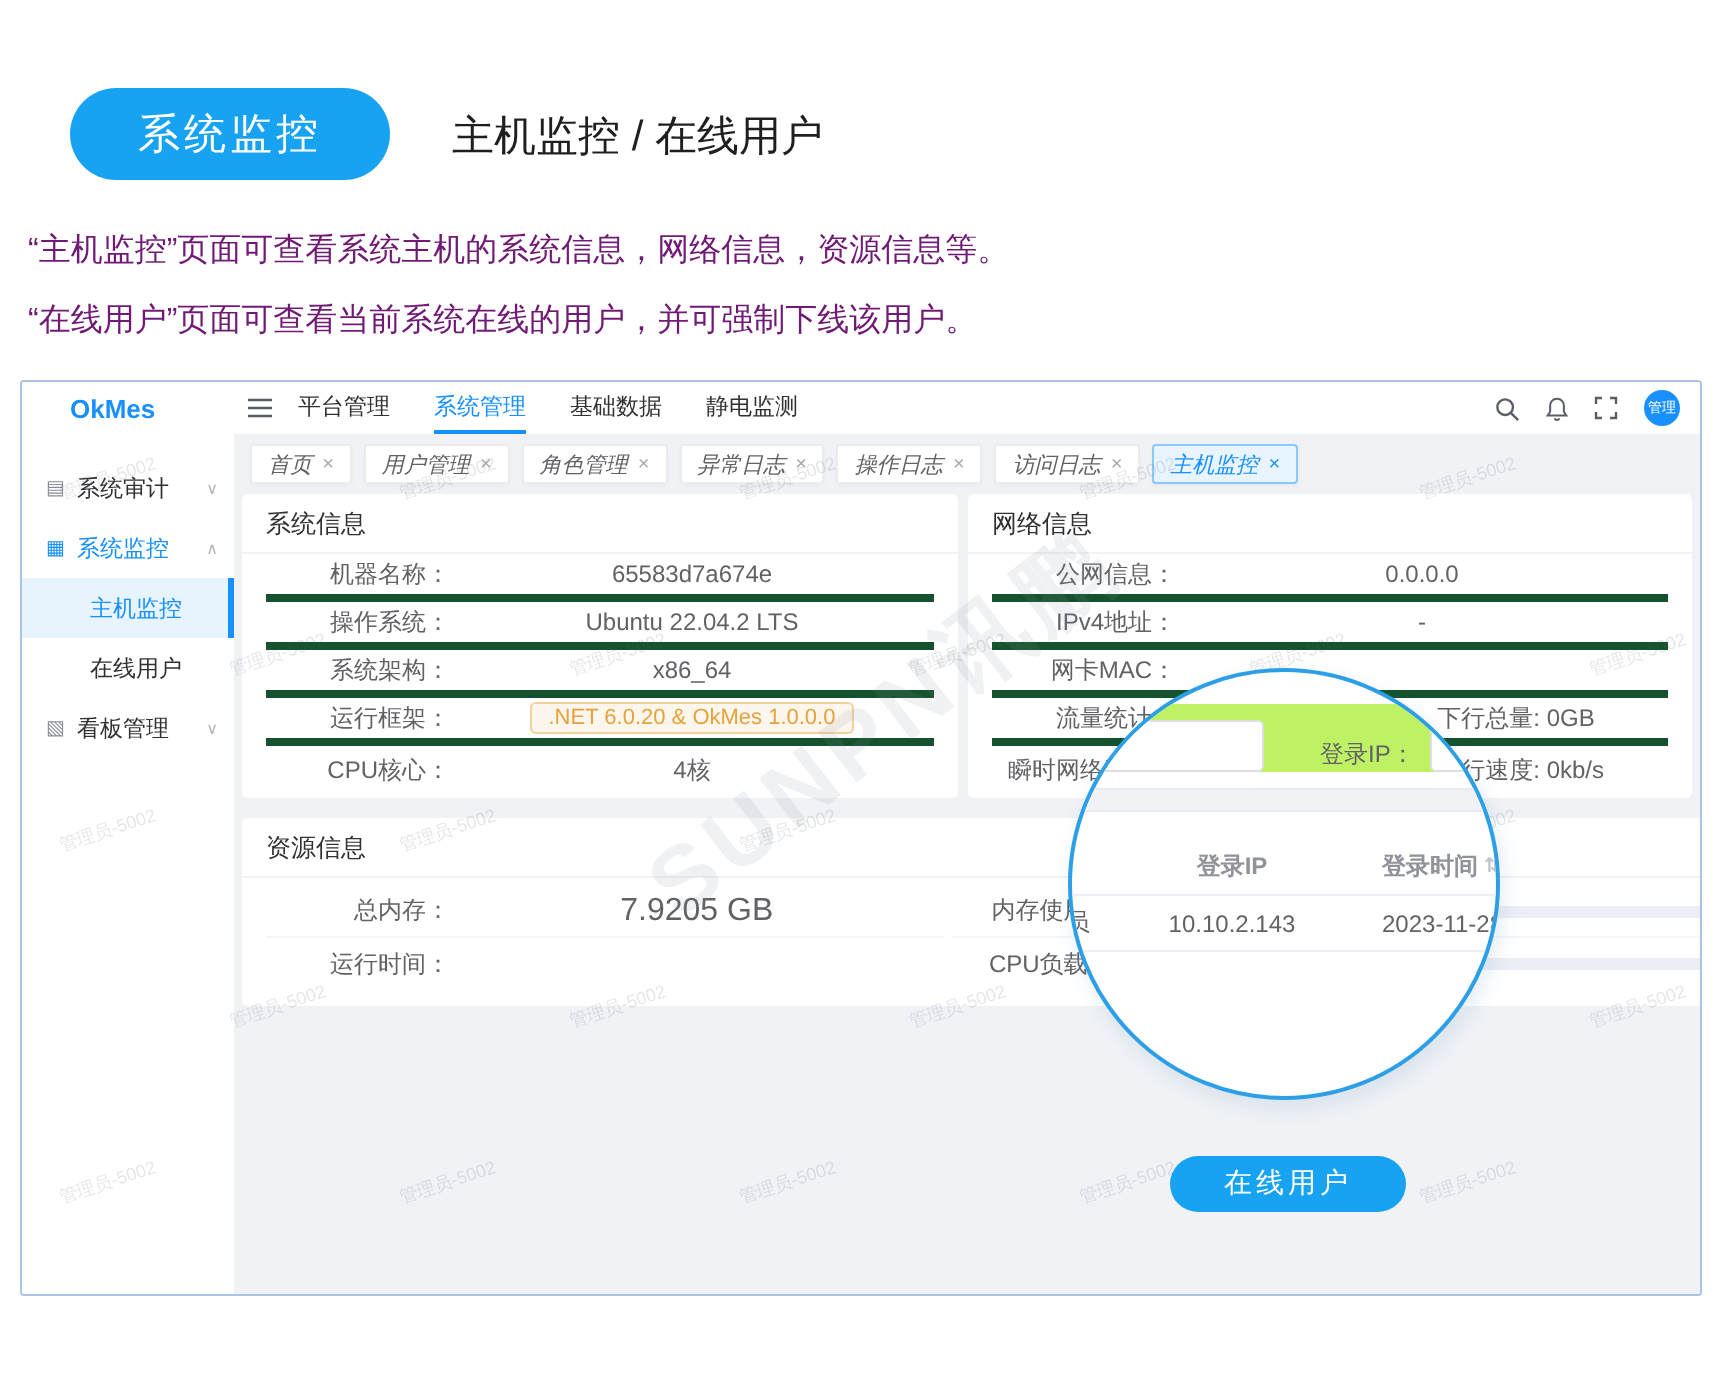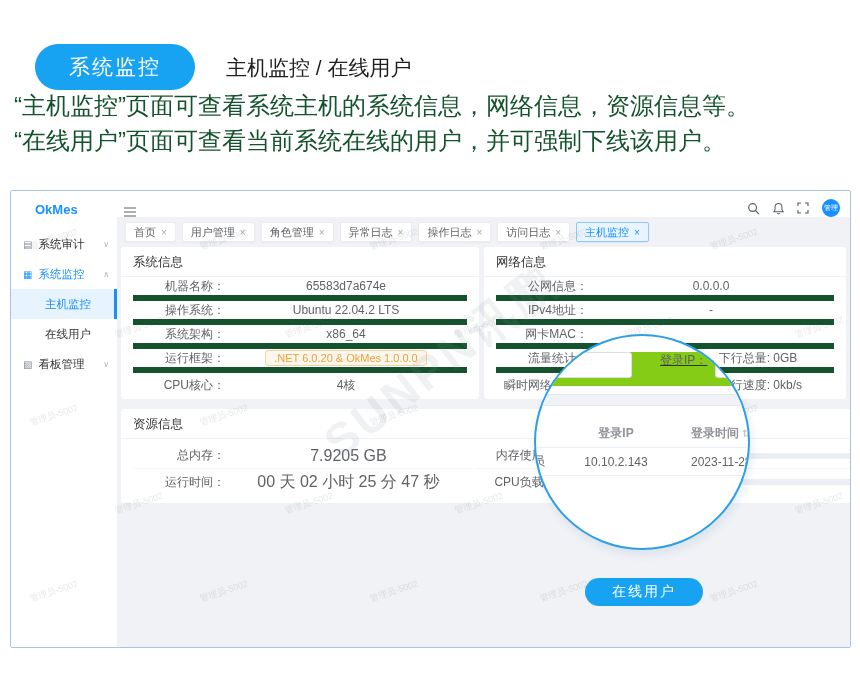--- a/index.html
+++ b/index.html
@@ -12,29 +12,29 @@
     color:#303133;
   }
   
   .badge-pill{
     position:absolute; left:35px; top:44px; width:160px; height:46px;
     background:#18a3f2; border-radius:24px; color:#fff;
     display:flex; align-items:center; justify-content:center;
     font-size:21px; letter-spacing:2px;
   }
   .doc-title{ position:absolute; left:226px; top:54px; font-size:21px; color:#1f1f1f; }
-  .doc-desc{ position:absolute; left:14px; top:88px; width:830px; font-size:24px; line-height:35px; color:#14532d; }
+  .doc-desc{ position:absolute; left:14px; top:108px; width:830px; font-size:16px; line-height:35px; color:#701a75; }
   
   .app-frame{
     position:absolute; left:10px; top:190px; width:841px; height:458px;
     background:#fff; border:1px solid #a9c4e6; border-radius:2px; overflow:hidden;
   }
   .app-header{
     position:absolute; left:0; top:0; right:0; height:26px; background:#fff;
-    display:flex; align-items:flex-end; z-index:2;
+    display:flex; align-items:center; z-index:2;
   }
   .logo{ width:106px; padding-left:24px; font-size:13px; font-weight:bold; color:#1890ff; }
   .burger{ width:26px; display:flex; justify-content:center; cursor:pointer; }
   .nav{ display:flex; gap:22px; margin-left:6px; height:26px; }
   .nav-item{ display:flex; align-items:center; font-size:11.5px; color:#303133; border-bottom:2px solid transparent; cursor:pointer; }
   .nav-item.active{ color:#1890ff; border-bottom-color:#1890ff; }
   .hdr-right{ margin-left:auto; display:flex; align-items:center; gap:12px; padding-right:10px; }
   .hdr-ic{ width:13px; height:13px; display:flex; cursor:pointer; }
   .avatar{ width:18px; height:18px; border-radius:50%; background:#1890ff; color:#fff;
     font-size:7px; display:flex; align-items:center; justify-content:center; cursor:pointer; }
@@ -43,29 +43,29 @@
   .side-item{ height:30px; display:flex; align-items:center; gap:6px; padding:0 8px 0 12px; font-size:11.5px; color:#303133; cursor:pointer; }
   .side-item .ico{ font-size:10px; color:#8a9099; }
   .side-item.blue, .side-item.blue .ico{ color:#1890ff; }
   .chev{ margin-left:auto; font-size:8px; color:#b0b6bf; }
   .side-child{ height:30px; display:flex; align-items:center; padding-left:34px; font-size:11.5px; color:#303133; cursor:pointer; }
   .side-child.active{ background:#e7f3fd; color:#1890ff; border-right:3px solid #1890ff; }
   .main{ flex:1; background:#f0f2f5; position:relative; }
   .tabbar{ display:flex; gap:6px; padding:5px 8px; }
   .tab{ height:20px; display:flex; align-items:center; gap:5px; padding:0 8px;
     background:#fff; border:1px solid #ececec; border-radius:2px;
-    font-size:11px; color:#606266; cursor:pointer; box-shadow:0 1px 2px rgba(0,0,0,.04); }
+    font-size:11px; color:#606266; cursor:pointer; box-shadow:0 1px 2px rgba(0,0,0,.04);font-style:italic; }
   .tab .x{ font-size:10px; color:#a6a9ad; }
   .tab.active{ color:#1890ff; border-color:#8cc8ff; background:#e8f4ff; }
   .tab.active .x{ color:#1890ff; }
   
   .panel{ position:absolute; background:#fff; border-radius:3px; }
   .panel-h{ height:30px; line-height:30px; padding:0 12px; font-size:12.5px; color:#303133; border-bottom:1px solid #f0f2f5; }
   .rows{ padding:0 12px; }
-  .irow{ height:24px; display:flex; align-items:center; border-bottom:6px solid #14532d; }
+  .irow{ height:24px; display:flex; align-items:center; border-bottom:4px solid #14532d; }
   .irow:last-child{ border-bottom:none; }
   .ilabel{ width:92px; text-align:right; font-size:12px; color:#606266; flex:none; }
   .ivalue{ flex:1; text-align:center; font-size:12px; color:#606266; white-space:nowrap; }
   .tag-warn{ display:inline-block; padding:1px 8px; font-size:11px; color:#e6a23c;
     background:#fdf6ec; border:1px solid #f3d19e; border-radius:3px; }
   #p-sys{ left:110px; top:56px; width:358px; height:152px; }
   #p-net{ left:473px; top:56px; width:362px; height:152px; }
   #p-res{ left:110px; top:218px; width:794px; height:94px; }
   .res-body{ display:flex; padding:4px 12px 0 12px; }
   .res-col-l{ width:44%; }
@@ -82,21 +82,21 @@
   .wm-s{ position:absolute; font-size:9px; color:rgba(90,100,115,.16); transform:rotate(-18deg); white-space:nowrap; }
   .wm-big{ position:absolute; left:290px; top:140px; font-size:46px; font-weight:bold;
     color:rgba(130,145,160,.13); transform:rotate(-38deg); letter-spacing:4px; white-space:nowrap; }
   
   .magnifier{
     position:absolute; left:534px; top:334px; width:216px; height:216px;
     background:#fff; border:2px solid #2d9fe6; border-radius:50%;
     overflow:hidden; z-index:10; box-shadow:2px 4px 10px rgba(40,110,170,.12);
   }
   .mag-search{ position:absolute; left:-30px; top:16px; width:300px; height:34px;
-    display:flex; align-items:flex-start; background:#84cc16;text-decoration:underline; }
+    display:flex; align-items:flex-end; background:#bef264; }
   .mag-input{ height:26px; border:1px solid #dcdfe6; border-radius:3px; background:#fff;
     font-size:12px; padding:0 8px; color:#606266; outline:none; }
   .mag-input::placeholder{ color:#c0c4cc; }
   #mag-in1{ width:118px; margin-left:8px; }
   #mag-lbl{ font-size:12px; color:#606266; margin-left:28px; margin-right:8px; white-space:nowrap; }
   #mag-in2{ width:100px; }
   .mag-divider{ position:absolute; left:-30px; top:58px; width:300px; height:12px;
     background:#f0f2f5; border-top:1px solid #e8eaee; border-bottom:1px solid #e8eaee; }
   .mag-table{ position:absolute; left:-90px; top:84px; width:420px; }
   .mt-row{ display:flex; align-items:center; height:26px; border-bottom:1px solid #ebeef5; font-size:12px; }
@@ -128,20 +128,26 @@
   <div class="app-header">
     <div class="logo">OkMes</div>
     <div class="burger">
       <svg width="12" height="10" viewBox="0 0 12 10">
           <g stroke="#5a5e66" stroke-width="1.2">
         <line x1="0" y1="1" x2="12" y2="1"></line>
             <line x1="0" y1="5" x2="12" y2="5"></line>
             <line x1="0" y1="9" x2="12" y2="9"></line>
       </g>
         </svg>
+    </div>
+    <div class="nav">
+      <div class="nav-item">平台管理</div>
+      <div class="nav-item active">系统管理</div>
+      <div class="nav-item">基础数据</div>
+      <div class="nav-item">静电监测</div>
     </div>
     <div class="hdr-right">
       <span class="hdr-ic">
         <svg width="13" height="13" viewBox="0 0 14 14">
             <circle cx="6" cy="6" r="4.2" fill="none" stroke="#5a5e66" stroke-width="1.3"></circle>
             <line x1="9.2" y1="9.2" x2="13" y2="13" stroke="#5a5e66" stroke-width="1.3"></line>
           </svg>
       </span>
       <span class="hdr-ic">
         <svg width="13" height="13" viewBox="0 0 14 14">
@@ -273,21 +279,20 @@
   <div class="panel" id="p-res">
     <div class="panel-h">资源信息</div>
     <div class="res-body">
       <div class="res-col-l">
         <div class="rrow">
           <span class="rlabel">总内存：</span>
           <span class="rvalue">7.9205 GB</span>
         </div>
         <div class="rrow">
           <span class="rlabel">运行时间：</span>
-          <span class="rvalue">00 天 02 小时 25 分 47 秒</span>
         </div>
       </div>
       <div class="res-col-r">
         <div class="rrow">
           <span class="rlabel">内存使用率：</span>
           <span class="bar-track">
             <span class="bar-fill" style="width: 38%;"></span>
           </span>
           <span class="pct">38%</span>
         </div>

